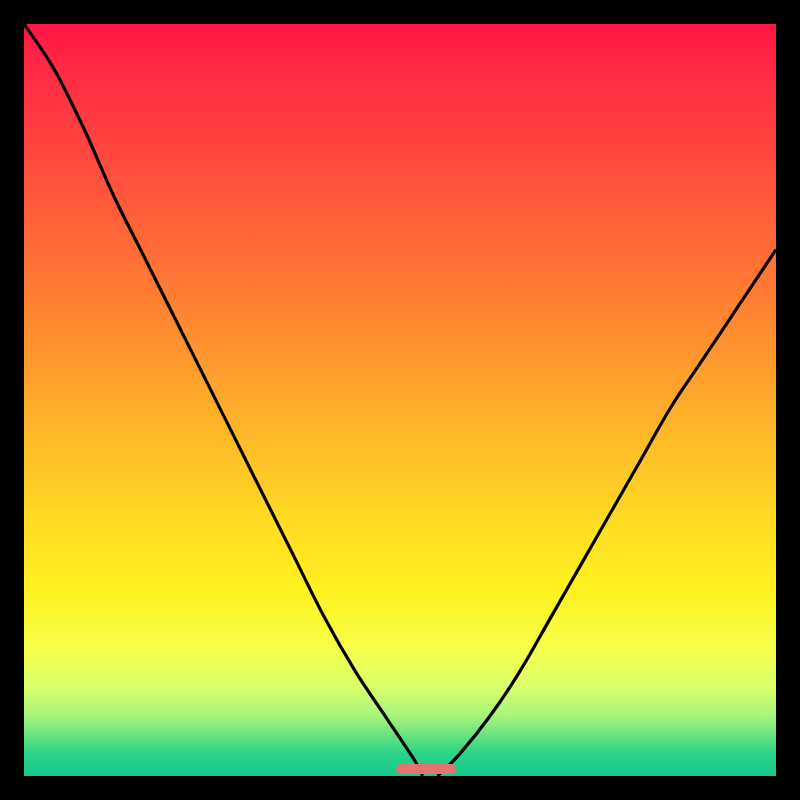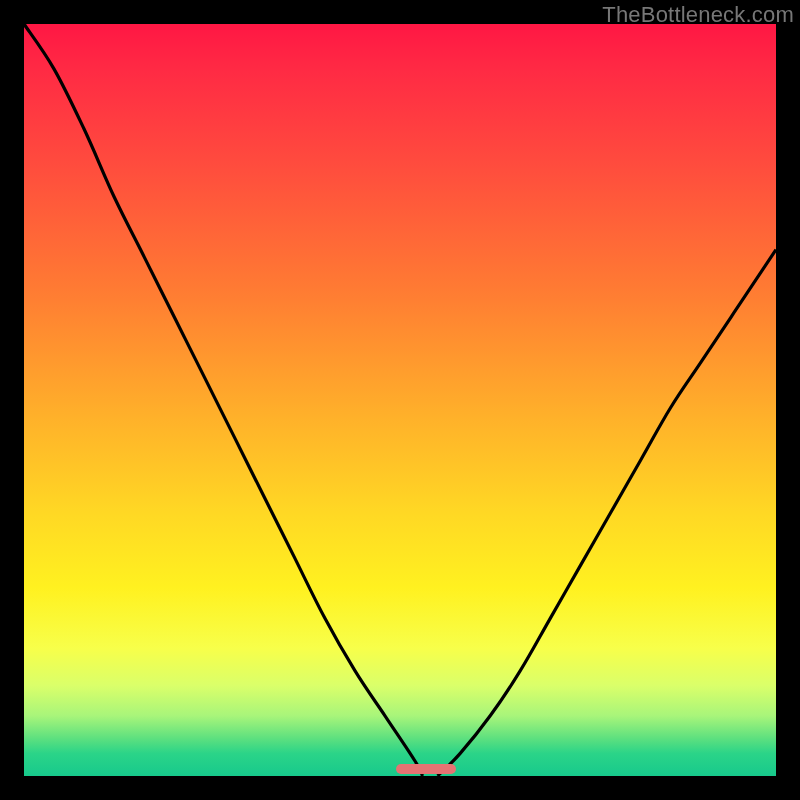--- a/index.html
+++ b/index.html
@@ -65,21 +65,20 @@
     height: 10px;
     border-radius: 6px;
     background: #e57373;
   }
 </style>
 </head>
 <body>
 
 <div class="frame">
 
-  <div class="watermark">TheBottleneck.com</div>
 
   <div class="plot-area">
 
     <svg class="curves" viewBox="0 0 752 752" preserveAspectRatio="none">
       <path d="M 0.0 0.0 C 5.4 8.1, 19.3 26.2, 30.1 45.1 C 40.9 64.1, 49.3 82.3, 60.2 105.3 C 71.0 128.3, 79.4 149.9, 90.2 173.0 C 101.1 196.0, 109.5 211.5, 120.3 233.1 C 131.1 254.8, 139.6 271.6, 150.4 293.3 C 161.2 314.9, 169.7 331.8, 180.5 353.4 C 191.3 375.1, 199.7 391.9, 210.6 413.6 C 221.4 435.3, 229.8 452.1, 240.6 473.8 C 251.5 495.4, 259.9 512.3, 270.7 533.9 C 281.5 555.6, 290.0 573.8, 300.8 594.1 C 311.6 614.4, 320.1 629.1, 330.9 646.7 C 341.7 664.3, 350.1 675.6, 361.0 691.8 C 371.8 708.1, 384.3 726.1, 391.0 737.0 C 397.8 747.8, 397.2 749.3, 398.6 752.0" fill="none" stroke="#000" stroke-width="3.2" id="left-curve-path"></path>
       <path d="M 413.6 752.0 C 417.7 747.9, 426.7 740.3, 436.2 729.4 C 445.6 718.6, 455.4 706.7, 466.2 691.8 C 477.1 677.0, 485.5 664.3, 496.3 646.7 C 507.1 629.1, 515.6 613.0, 526.4 594.1 C 537.2 575.1, 545.7 560.4, 556.5 541.4 C 567.3 522.5, 575.7 507.8, 586.6 488.8 C 597.4 469.8, 605.8 455.1, 616.6 436.2 C 627.5 417.2, 635.9 401.1, 646.7 383.5 C 657.5 365.9, 666.0 354.6, 676.8 338.4 C 687.6 322.2, 696.1 309.5, 706.9 293.3 C 717.7 277.0, 728.8 260.3, 737.0 248.2 C 745.1 236.0, 749.3 229.7, 752.0 225.6" fill="none" stroke="#000" stroke-width="3.2" id="right-curve-path"></path>
     </svg>
 
     <div class="marker" id="optimum-marker" style="left: 372px; width: 60px; bottom: 2px;"></div>
 

